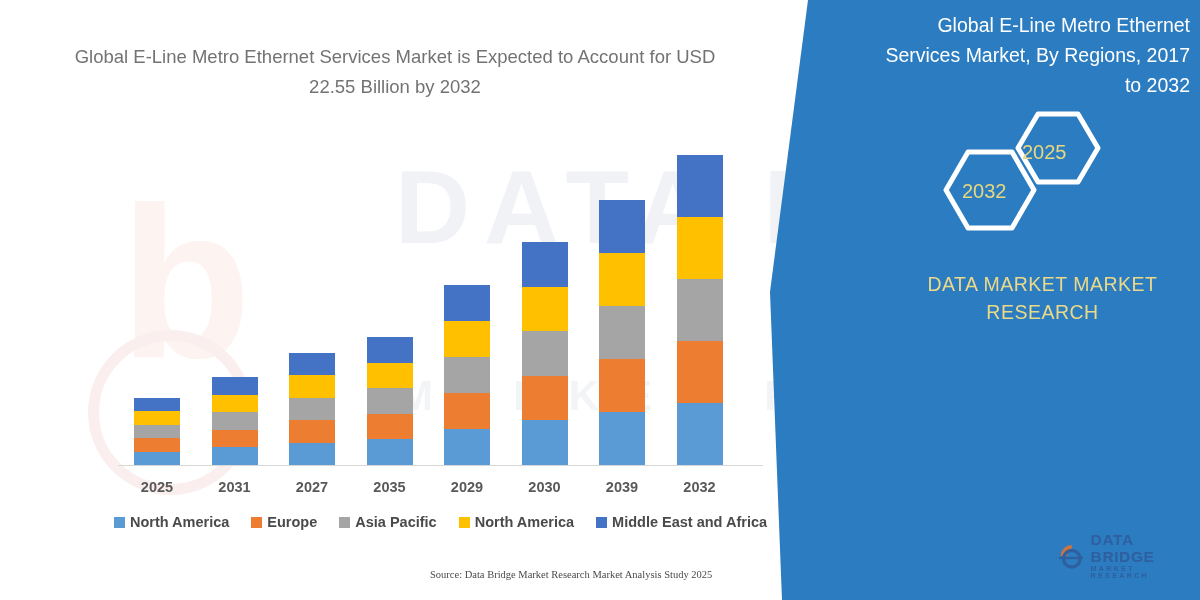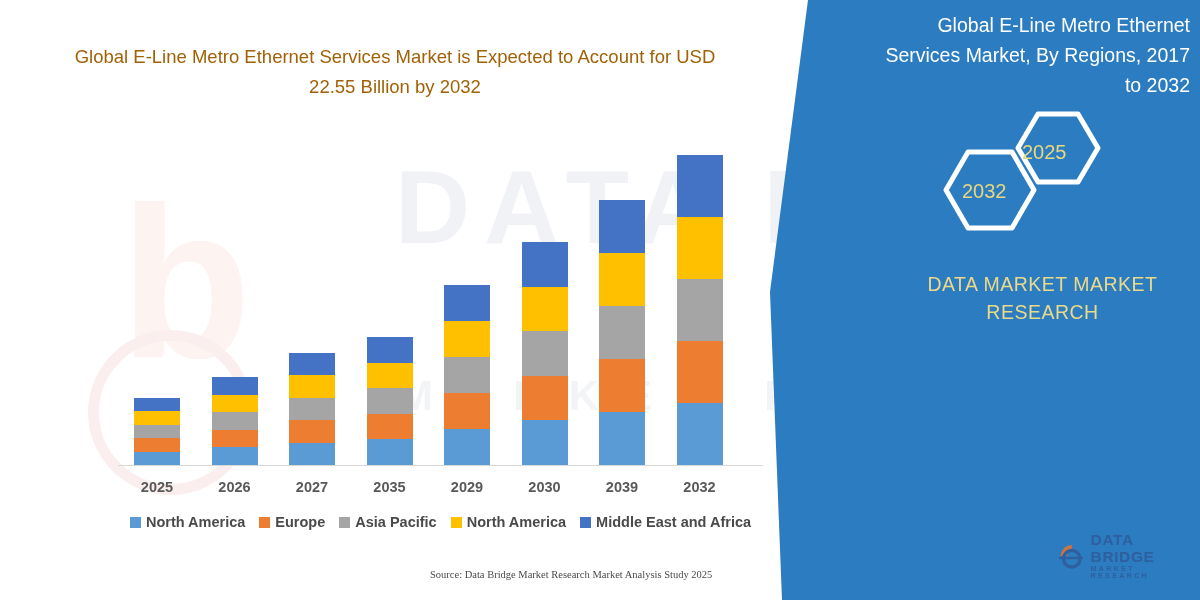--- a/index.html
+++ b/index.html
@@ -106,21 +106,21 @@
   #hex-2032-label { left: 962px; top: 180px; }
 
   
   #chart-title {
     position: absolute;
     left: 70px; top: 42px;
     width: 650px;
     text-align: center;
     font-size: 18.5px;
     line-height: 30px;
-    color: #a16207;
+    color: #737373;
     z-index: 4;
   }
 
   
   #chart-area {
     position: absolute;
     left: 0; top: 0;
     width: 790px; height: 600px;
     z-index: 4;
   }
@@ -149,21 +149,21 @@
   }
 
   
   #legend {
     position: absolute;
     left: 118px; top: 514px;
     width: 645px;
     display: flex;
     justify-content: center;
     align-items: center;
-    gap: 14px;
+    gap: 22px;
     z-index: 4;
   }
   .legend-item { display: flex; align-items: center; gap: 5px; }
   .legend-swatch { width: 11px; height: 11px; }
   .legend-text { font-size: 14.5px; font-weight: 700; color: #4a4a4a; white-space: nowrap; }
 
   
   #footer-left {
     position: absolute;
     left: 97px; top: 569px;
@@ -295,21 +295,21 @@
         <div class="bar" style="left: 676.5px; height: 310px;">
           <div class="seg" style="background: rgb(68, 114, 196); height: 62px;"></div>
           <div class="seg" style="background: rgb(255, 192, 0); height: 62px;"></div>
           <div class="seg" style="background: rgb(165, 165, 165); height: 62px;"></div>
           <div class="seg" style="background: rgb(237, 125, 49); height: 62px;"></div>
           <div class="seg" style="background: rgb(91, 155, 213); height: 62px;"></div>
         </div>
       </div>
     <div id="xlabels">
         <div class="xlabel" style="left: 122px;">2025</div>
-        <div class="xlabel" style="left: 199.5px;">2026</div>
+        <div class="xlabel" style="left: 199.5px;">2031</div>
         <div class="xlabel" style="left: 277px;">2027</div>
         <div class="xlabel" style="left: 354.5px;">2035</div>
         <div class="xlabel" style="left: 432px;">2029</div>
         <div class="xlabel" style="left: 509.5px;">2030</div>
         <div class="xlabel" style="left: 587px;">2039</div>
         <div class="xlabel" style="left: 664.5px;">2032</div>
       </div>
   </div>
 
   <div id="legend">

